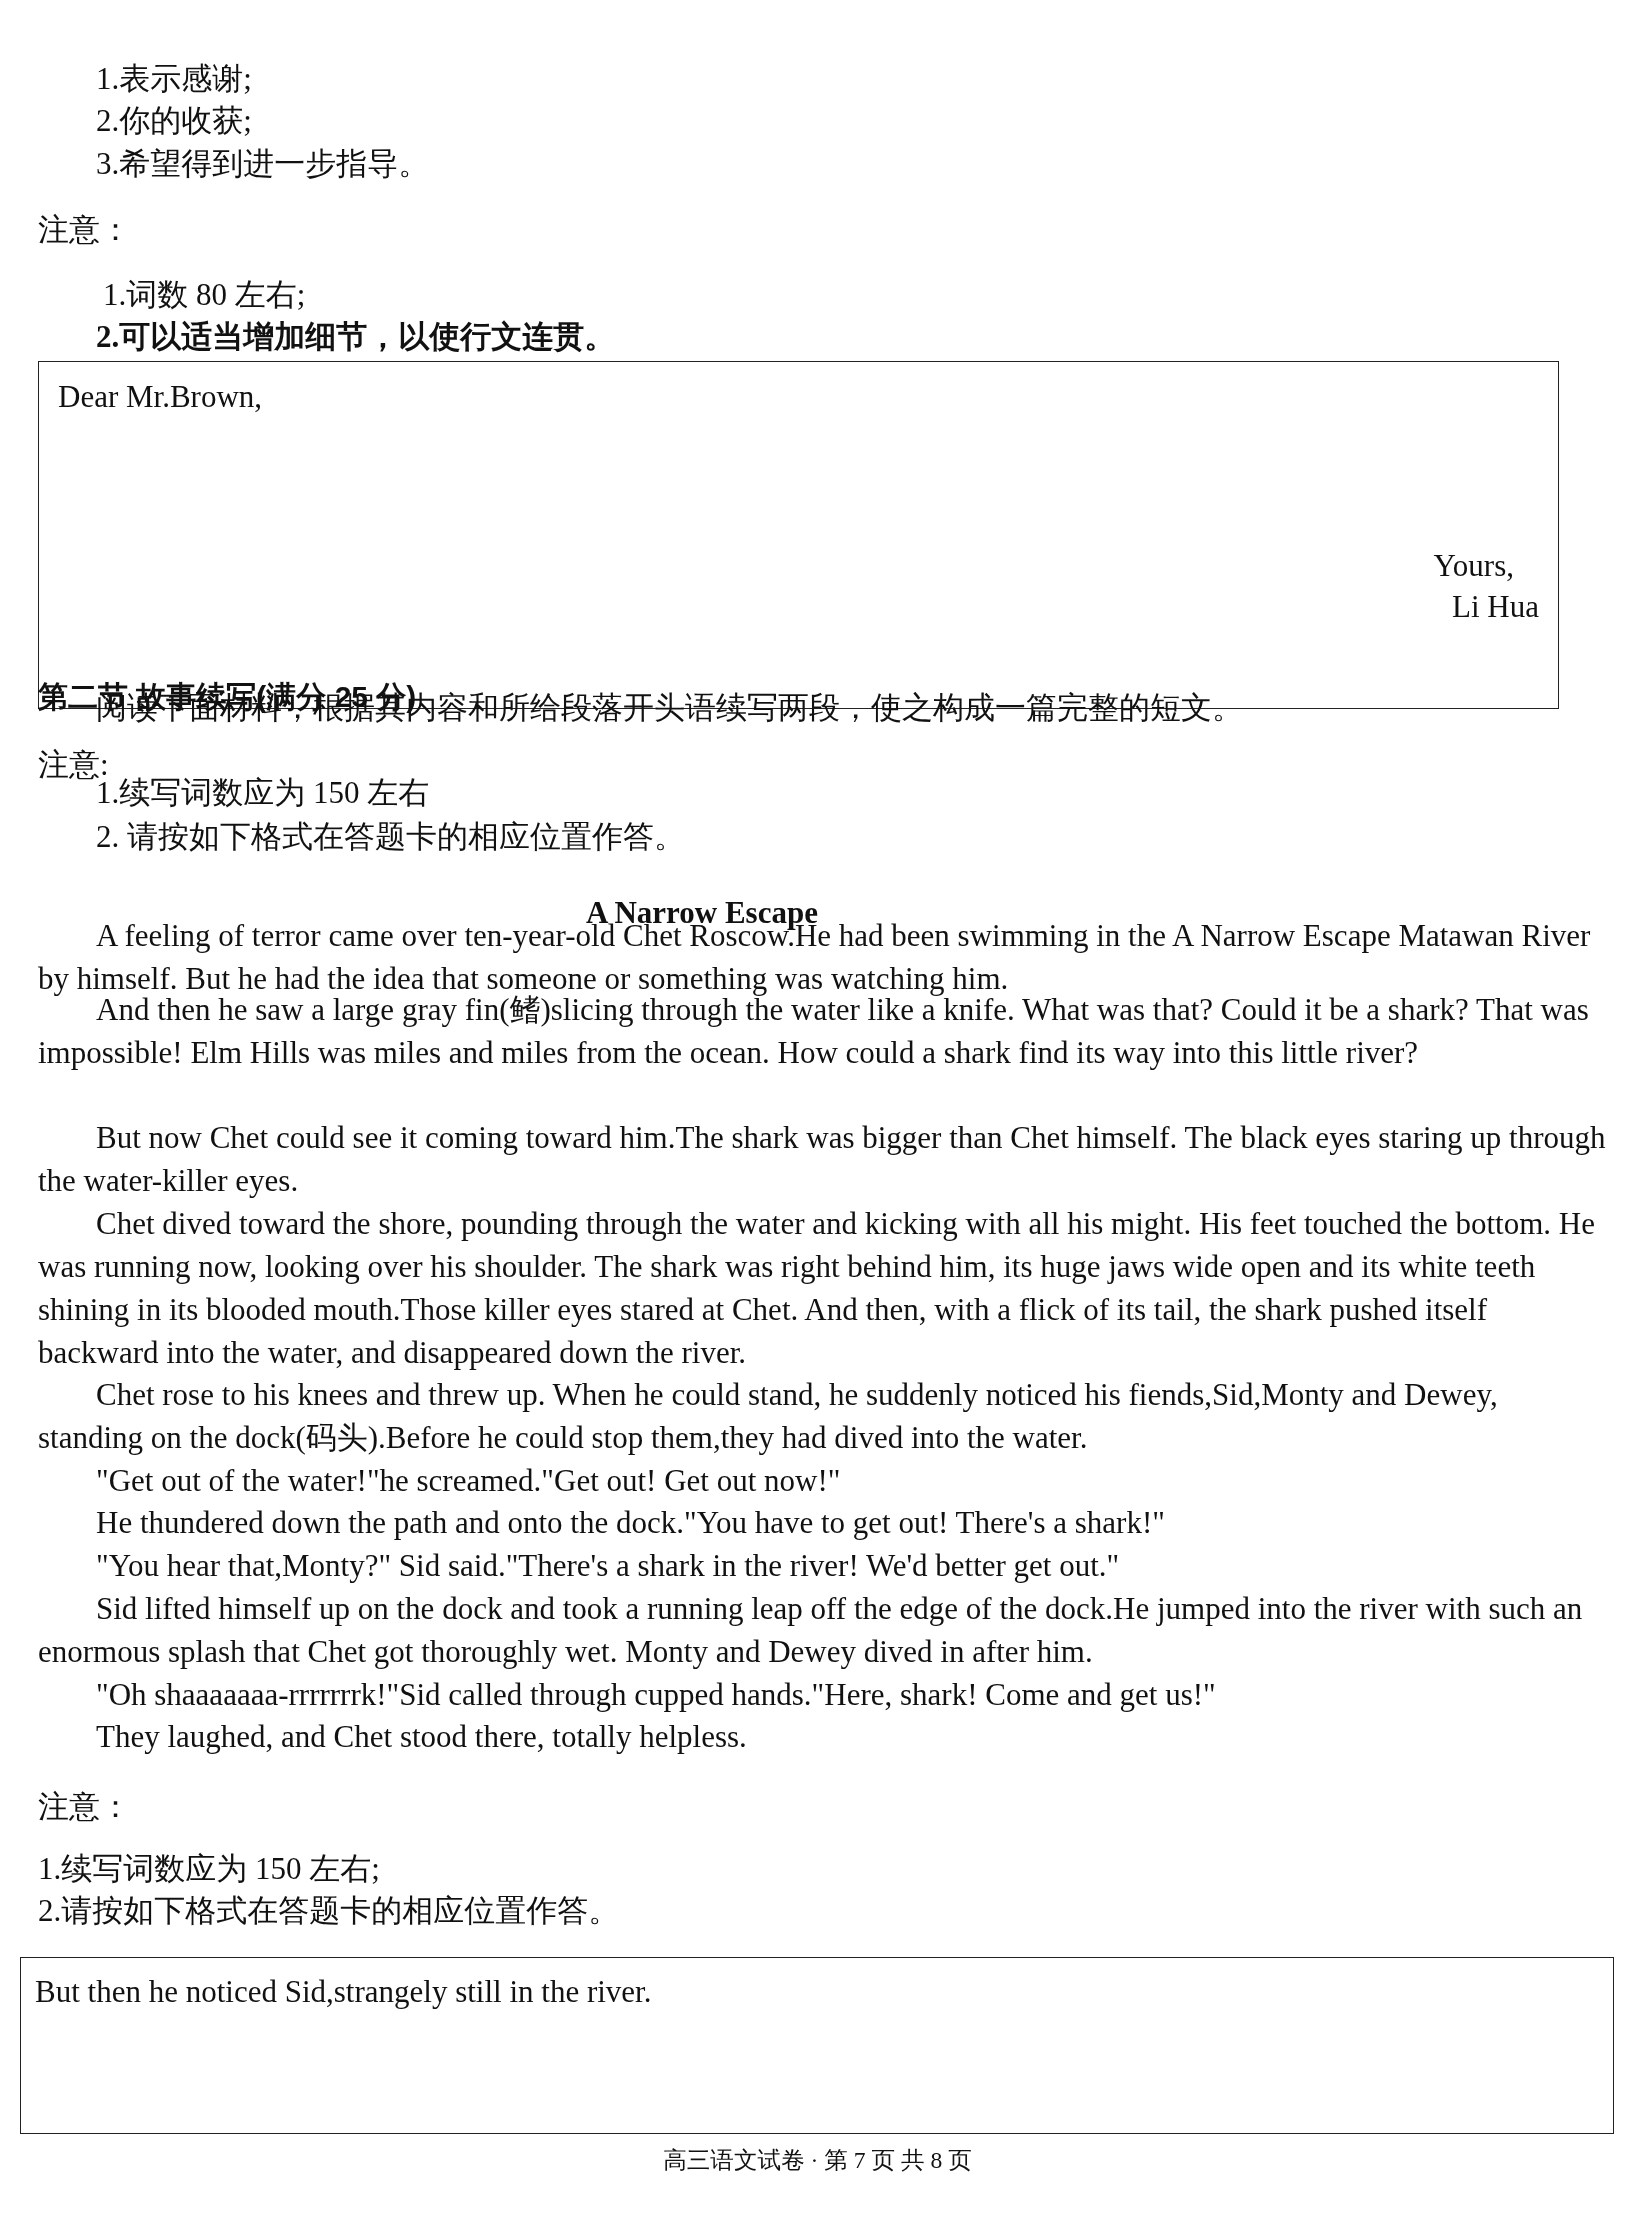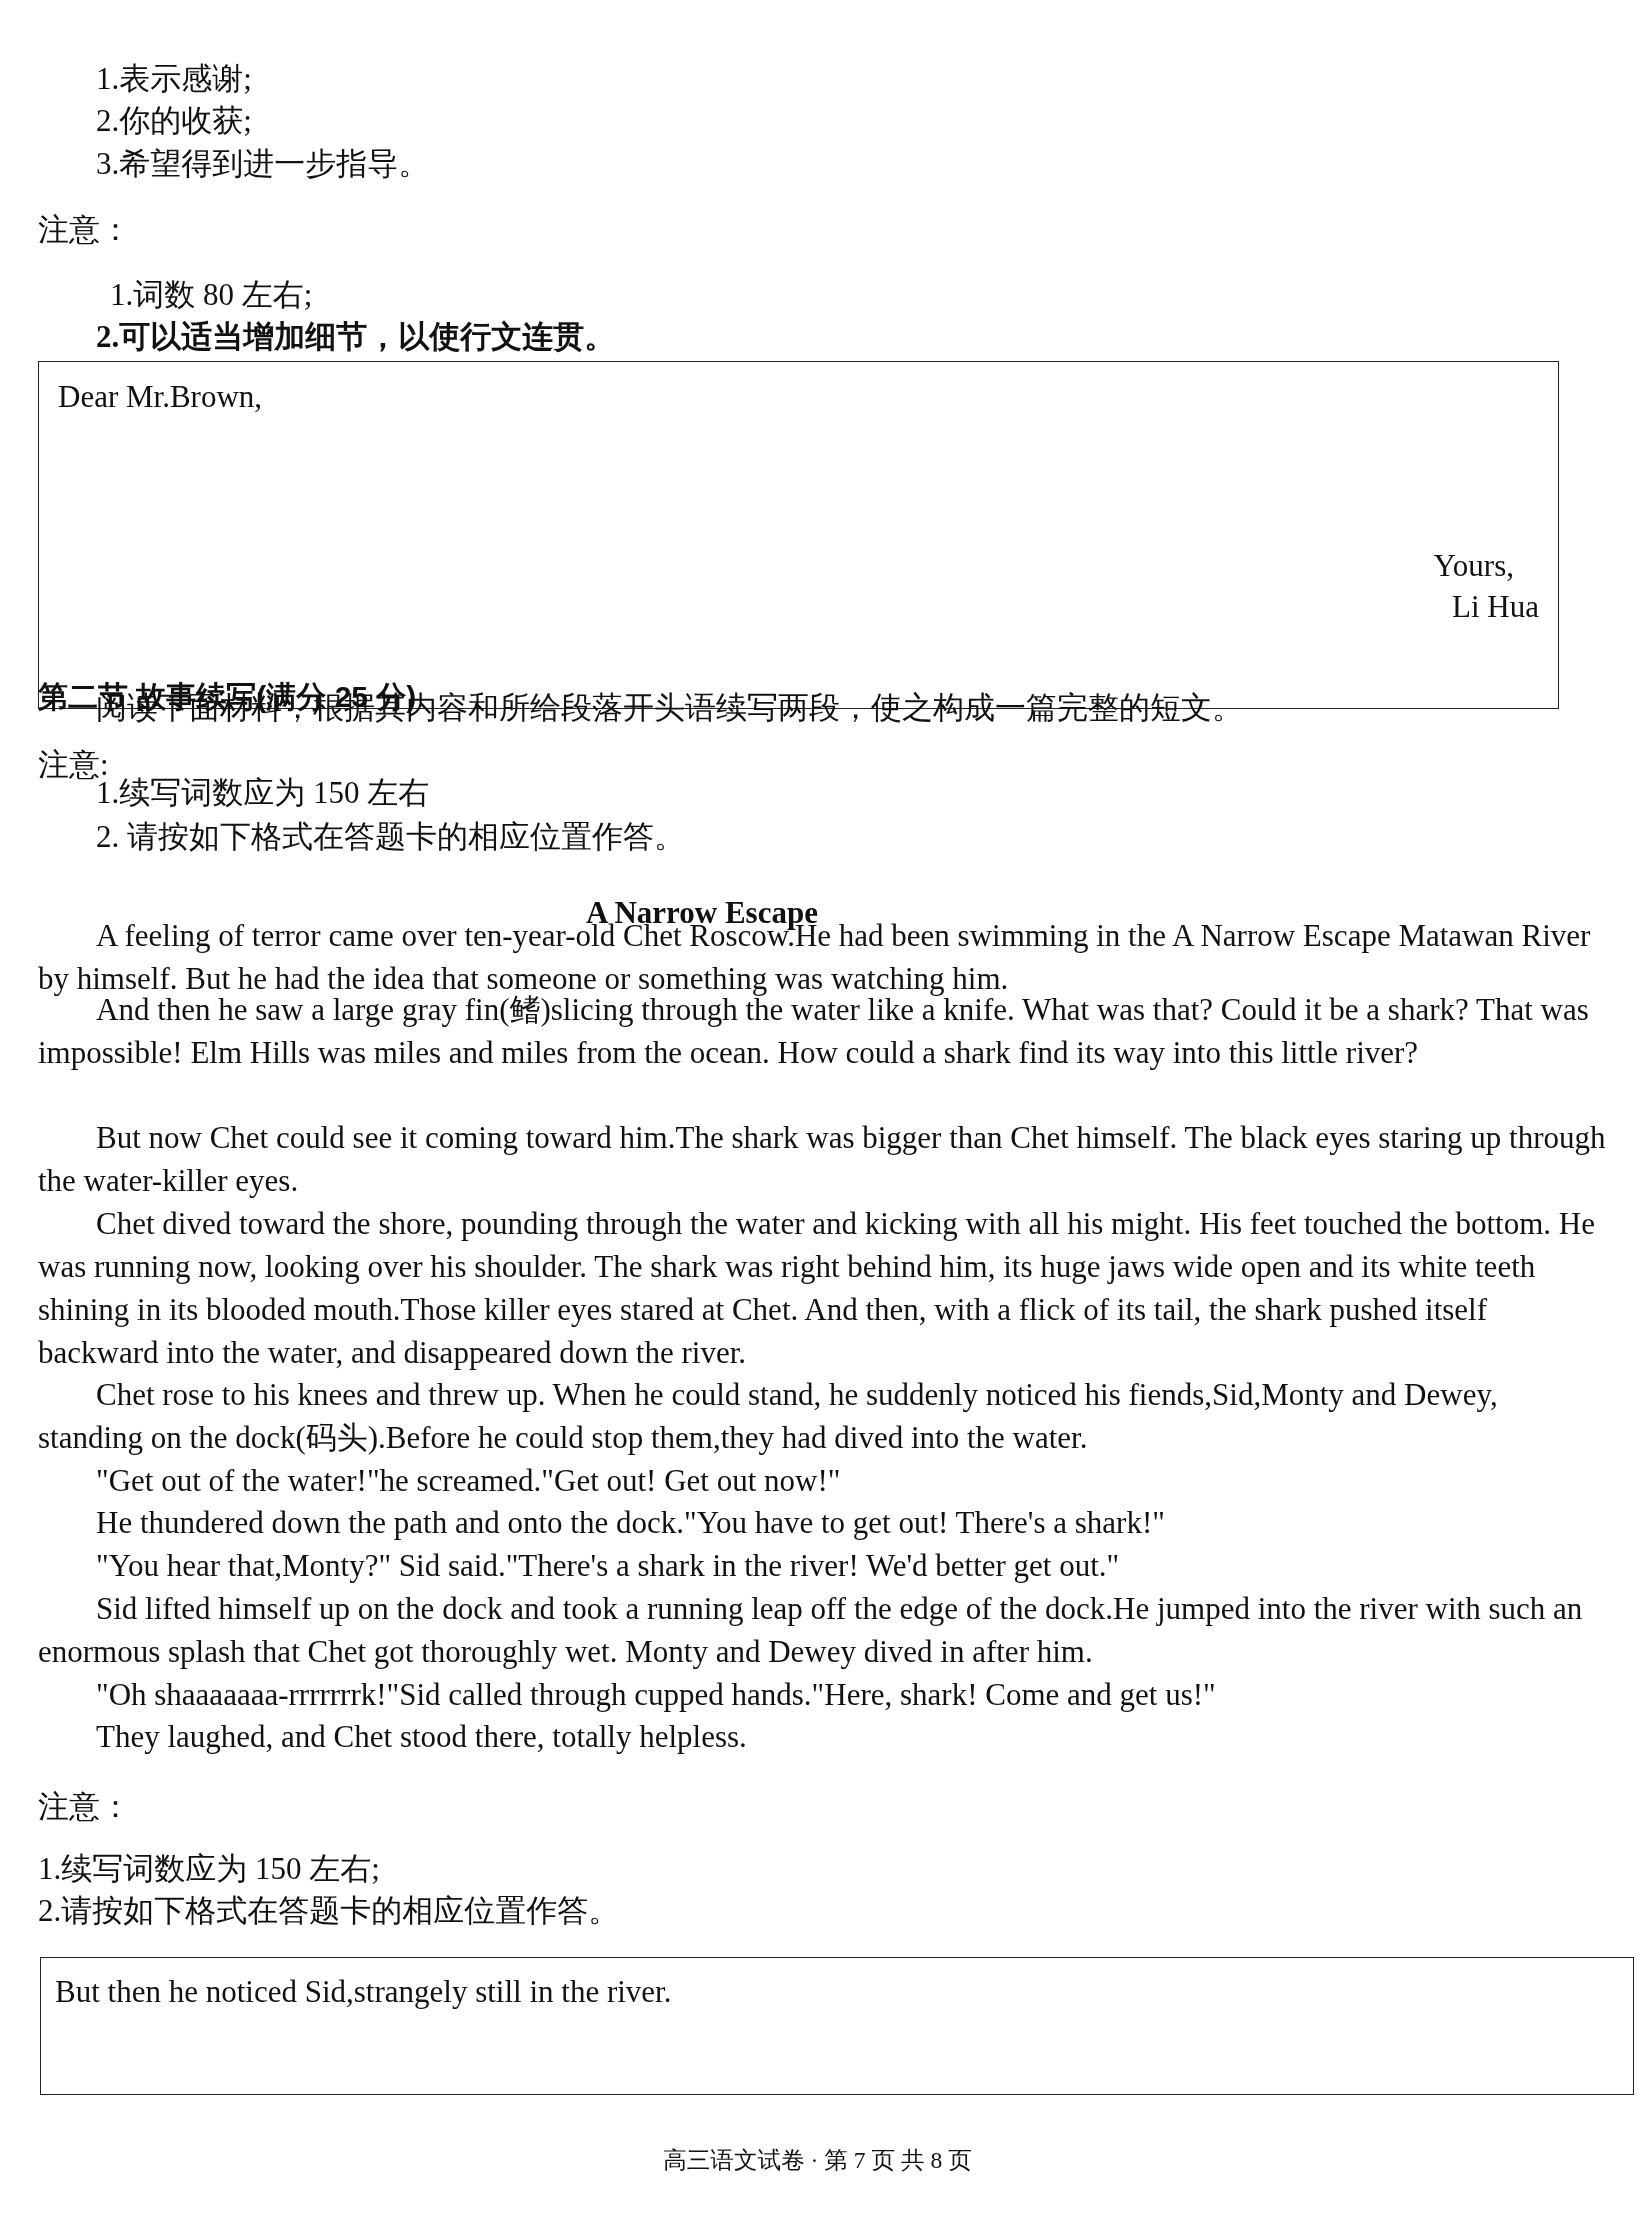--- a/index.html
+++ b/index.html
@@ -13,21 +13,21 @@
   .sans { font-family:"Liberation Sans","DejaVu Sans",sans-serif; }
 </style>
 </head>
 <body>
 
 <div class="abs" style="left:96px;top:63px;">1.表示感谢;</div>
 <div class="abs" style="left:96px;top:105px;">2.你的收获;</div>
 <div class="abs" style="left:96px;top:148px;">3.希望得到进一步指导。</div>
 
 <div class="abs" style="left:38px;top:214px;">注意：</div>
-<div class="abs" style="left:110px;top:279px;">1.词数 80 左右;</div>
+<div class="abs" style="left:103px;top:279px;">1.词数 80 左右;</div>
 <div class="abs" style="left:96px;top:321px;font-weight:bold;">2.可以适当增加细节，以使行文连贯。</div>
 
 <div class="box" style="left:38px;top:361px;width:1521px;height:348px;">
   <div class="abs" style="left:19px;top:19px;">Dear Mr.Brown,</div>
   <div class="abs" style="right:44px;top:188px;">Yours,</div>
   <div class="abs" style="right:19px;top:229px;">Li Hua</div>
 </div>
 
 <div class="abs bold sans" style="left:38px;top:650px;font-size:30px;">第二节  故事续写(满分 25 分)</div>
 <div class="abs" style="left:96px;top:692px;">阅读下面材料，根据其内容和所给段落开头语续写两段，使之构成一篇完整的短文。</div>
@@ -46,18 +46,18 @@
 <div class="para indent" style="top:1501px;">He thundered down the path and onto the dock."You have to get out! There's a shark!"</div>
 <div class="para indent" style="top:1544px;">"You hear that,Monty?" Sid said."There's a shark in the river! We'd better get out."</div>
 <div class="para indent" style="top:1587px;">Sid lifted himself up on the dock and took a running leap off the edge of the dock.He jumped into the river with such an enormous splash that Chet got thoroughly wet. Monty and Dewey dived in after him.</div>
 <div class="para indent" style="top:1673px;">"Oh shaaaaaaa-rrrrrrrk!"Sid called through cupped hands."Here, shark! Come and get us!"</div>
 <div class="para indent" style="top:1715px;">They laughed, and Chet stood there, totally helpless.</div>
 
 <div class="abs" style="left:38px;top:1791px;">注意：</div>
 <div class="abs" style="left:38px;top:1853px;">1.续写词数应为 150 左右;</div>
 <div class="abs" style="left:38px;top:1895px;">2.请按如下格式在答题卡的相应位置作答。</div>
 
-<div class="box" style="left:40px;top:1957px;width:1594px;height:138px;">
+<div class="box" style="left:20px;top:1957px;width:1594px;height:177px;">
   <div class="abs" style="left:14px;top:17.5px;">But then he noticed Sid,strangely still in the river.</div>
 </div>
 
 <div class="abs" style="left:0;width:1635px;text-align:center;top:2149px;font-size:23.6px;">高三语文试卷 · 第 7 页  共 8 页</div>
 
 
 </body></html>

